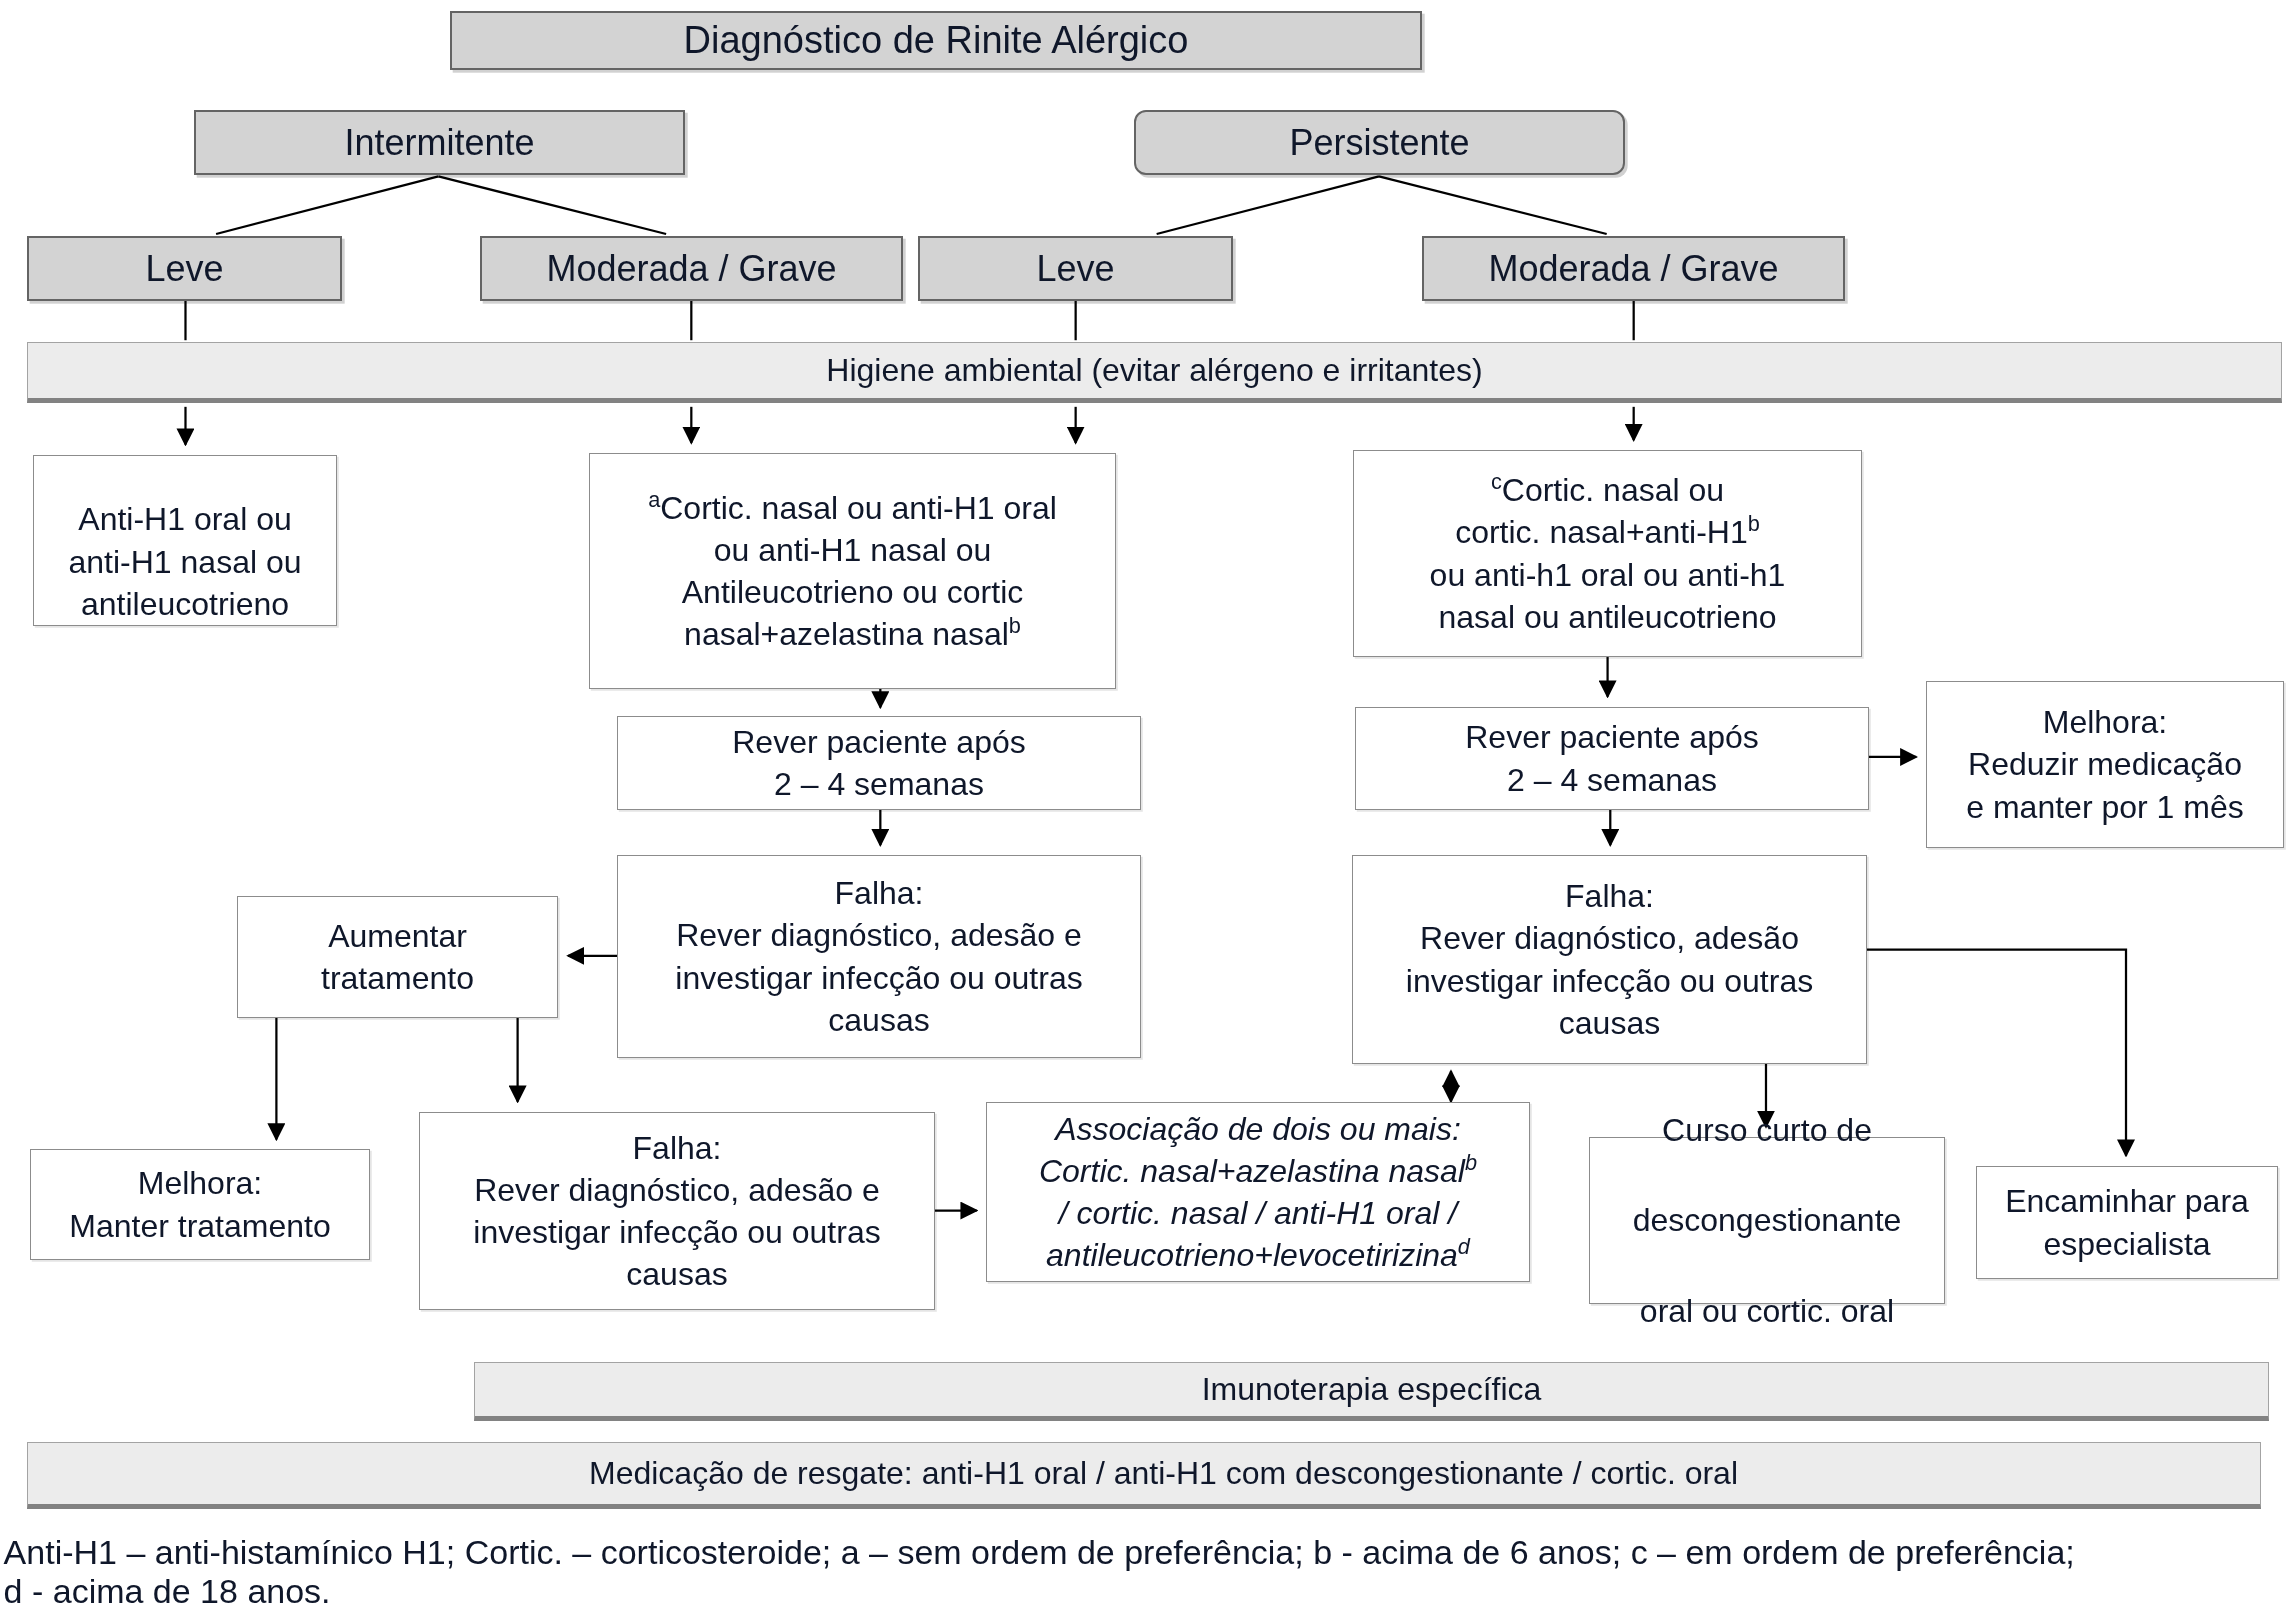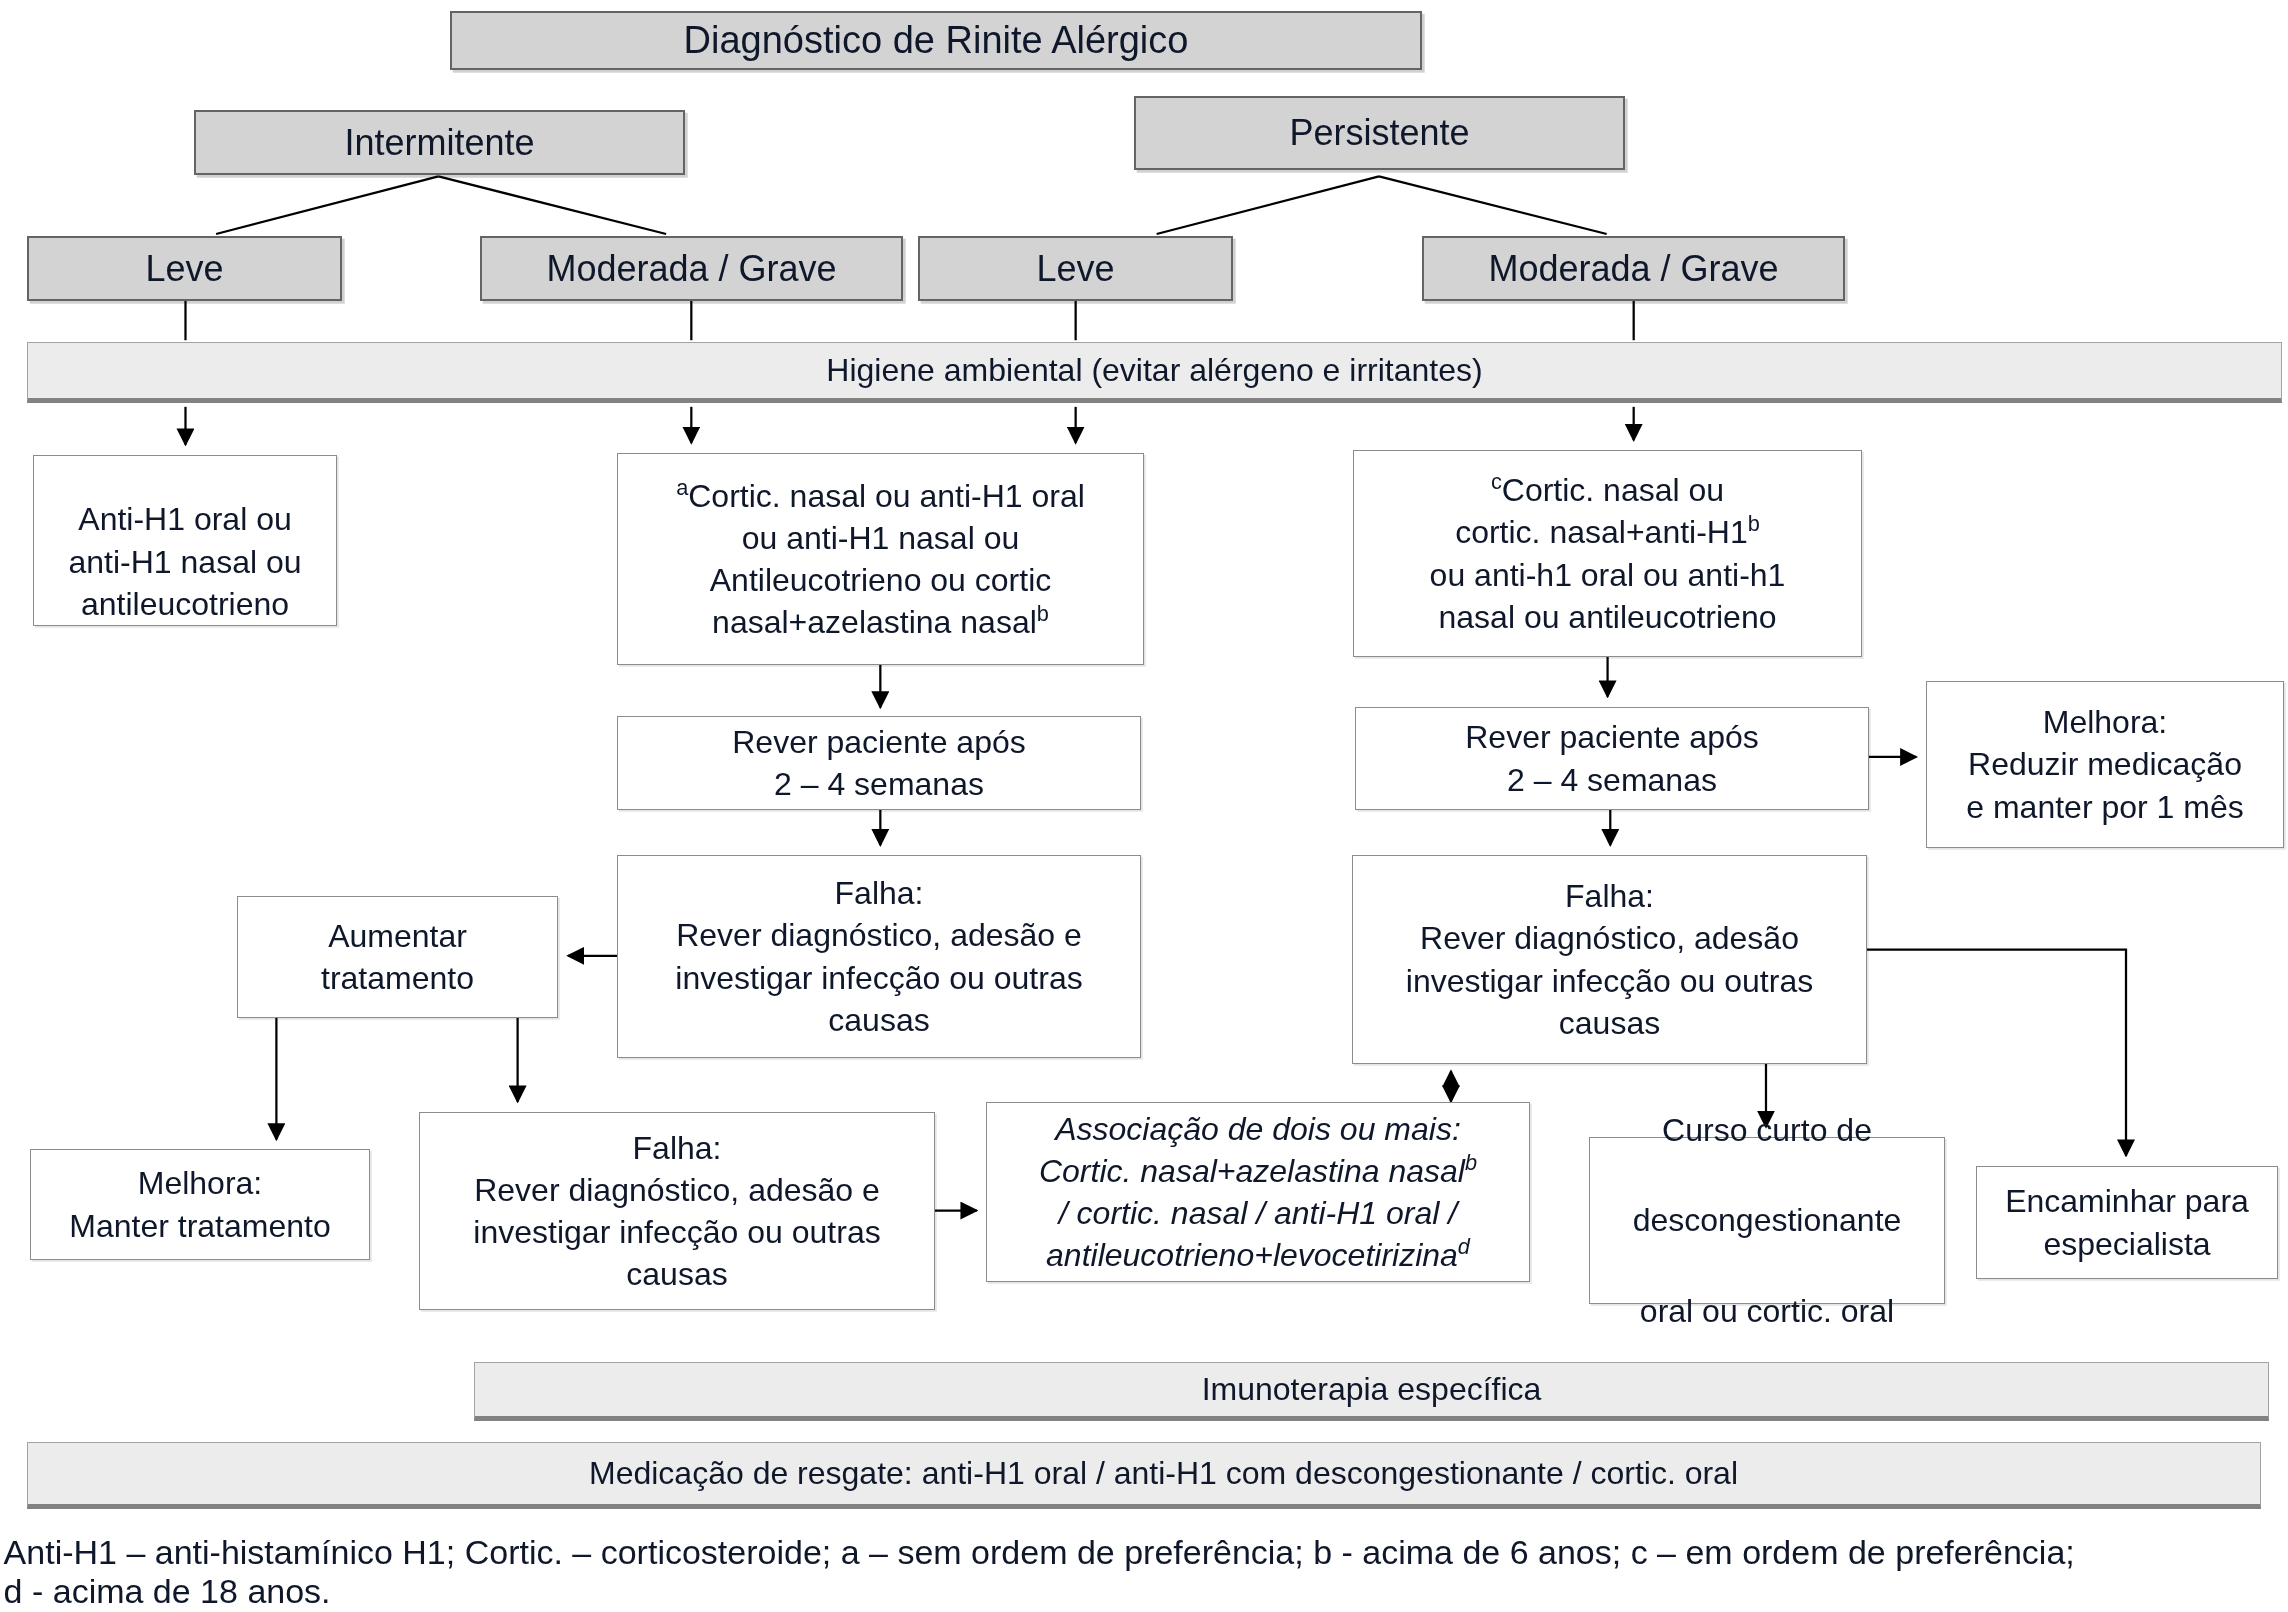--- a/index.html
+++ b/index.html
@@ -62,35 +62,35 @@
       <line x1="1789" y1="899" x2="1789" y2="939" marker-end="url(#arr)"></line>
       <path d="M2074 1055 H2362 V1284" marker-end="url(#arr)"></path>
       <line x1="1962" y1="1182" x2="1962" y2="1252" marker-end="url(#arr)"></line>
       <line x1="1612" y1="1190" x2="1612" y2="1224" marker-start="url(#arrRev)" marker-end="url(#arr)"></line>
     </g>
   </svg>
 
   <div class="box gray title" style="left:450px;top:10.8px;width:972px;height:59px;">Diagnóstico de Rinite Alérgico</div>
 
   <div class="box gray" style="left:194px;top:110px;width:491px;height:65px;">Intermitente</div>
-  <div class="box gray" style="left:1134px;top:96px;width:491px;height:74px;">Persistente</div>
+  <div class="box gray" style="left:1134px;top:110px;width:491px;height:65px;border-radius:12px;">Persistente</div>
 
   <div class="box gray" style="left:27px;top:236px;width:315px;height:65px;">Leve</div>
   <div class="box gray" style="left:480px;top:236px;width:423px;height:65px;">Moderada / Grave</div>
   <div class="box gray" style="left:918px;top:236px;width:315px;height:65px;">Leve</div>
   <div class="box gray" style="left:1422px;top:236px;width:423px;height:65px;">Moderada / Grave</div>
 
   <div class="box bar" style="left:27px;top:342px;width:2255px;height:61px;">Higiene ambiental (evitar alérgeno e irritantes)</div>
 
   <div class="box white" style="left:33px;top:455px;width:304px;height:171px;justify-content:flex-end;">
       <div>Anti-H1 oral ou</div>
       <div>anti-H1 nasal ou</div>
       <div>antileucotrieno</div>
     </div>
-  <div class="box white" style="left:617px;top:453px;width:527px;height:212px;">
+  <div class="box white" style="left:589px;top:453px;width:527px;height:236px;">
       <div><sup>a</sup>Cortic. nasal ou anti-H1 oral</div>
       <div>ou anti-H1 nasal ou</div>
       <div>Antileucotrieno ou cortic</div>
       <div>nasal+azelastina nasal<sup>b</sup></div>
     </div>
   <div class="box white" style="left:1353px;top:450px;width:509px;height:207px;">
       <div><sup>c</sup>Cortic. nasal ou</div>
       <div>cortic. nasal+anti-H1<sup>b</sup></div>
       <div>ou anti-h1 oral ou anti-h1</div>
       <div>nasal ou antileucotrieno</div>

